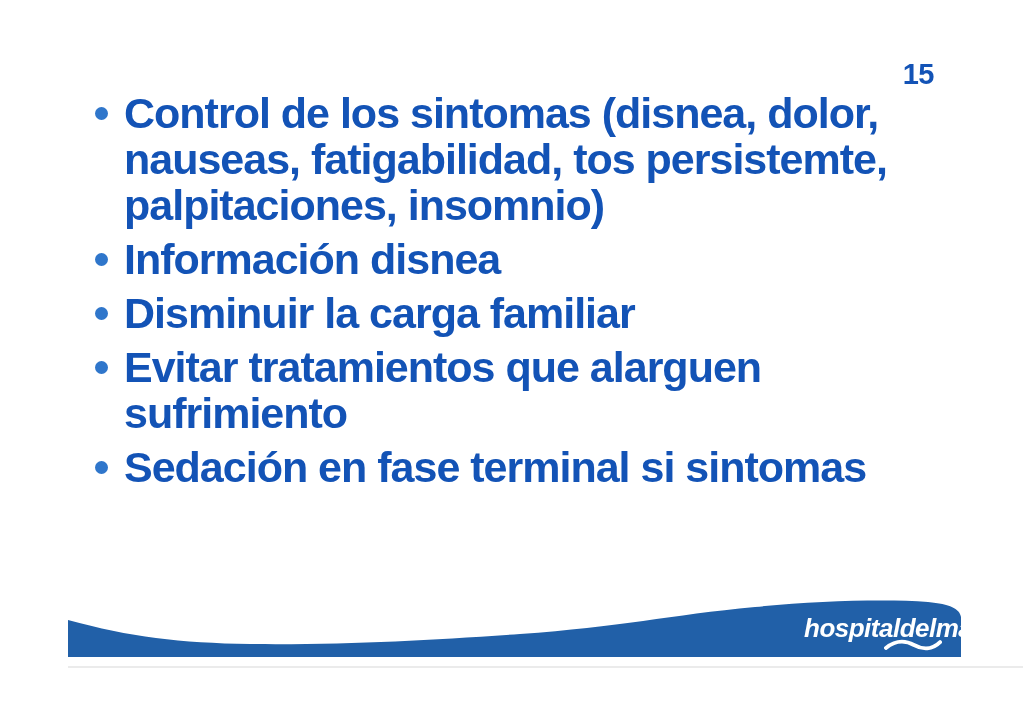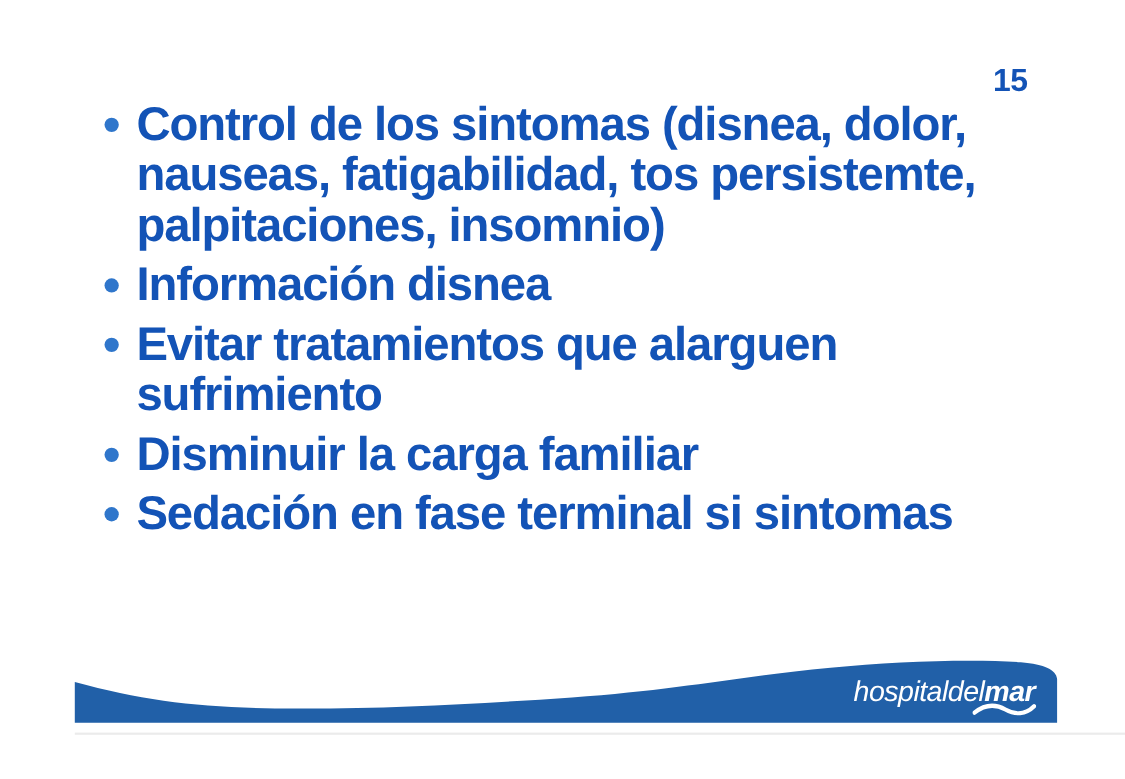--- a/index.html
+++ b/index.html
@@ -66,21 +66,21 @@
   .logo{
     position:absolute;
     left:776px;top:613px;
     width:200px;
     color:var(--logo-white);
     font-size:26px;
     font-style:italic;
     letter-spacing:-0.5px;
     white-space:nowrap;
   }
-  .logo .lp{font-weight:normal;}
+  .logo .lp{font-weight:bold;margin-left:28px;}
   .logo .ls{font-weight:bold;}
   .squiggle{
     position:absolute;
     left:884px;top:638px;
     width:58px;height:14px;
   }
 </style>
 </head>
 <body>
 
@@ -94,26 +94,26 @@
       <span class="btext">Control de los sintomas (disnea, dolor,
 nauseas, fatigabilidad, tos persistemte,
 palpitaciones, insomnio)</span>
     </li>
     <li>
       <span class="dot"></span>
       <span class="btext">Información disnea</span>
     </li>
     <li>
       <span class="dot"></span>
-      <span class="btext">Evitar tratamientos que alarguen
-sufrimiento</span>
+      <span class="btext">Disminuir la carga familiar</span>
     </li>
     <li>
       <span class="dot"></span>
-      <span class="btext">Disminuir la carga familiar</span>
+      <span class="btext">Evitar tratamientos que alarguen
+sufrimiento</span>
     </li>
     <li>
       <span class="dot"></span>
       <span class="btext">Sedación en fase terminal si sintomas</span>
     </li>
   </ul>
 
   <svg class="footer-svg" viewBox="0 0 1023 708" preserveAspectRatio="none">
     <path d="M 68 620
              C 130 637, 180 643, 250 644

